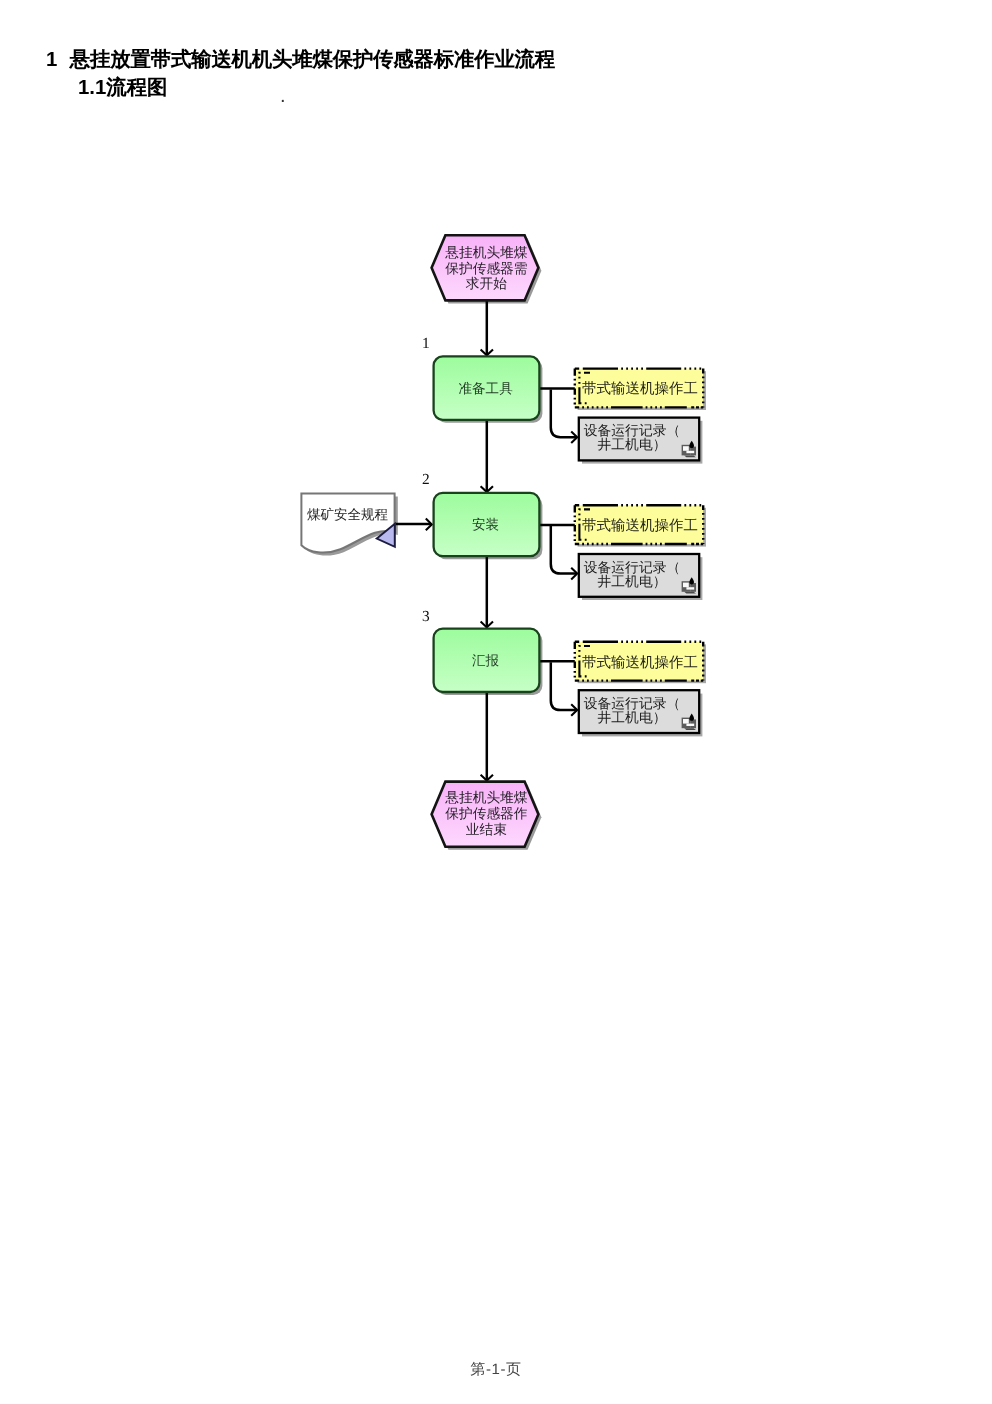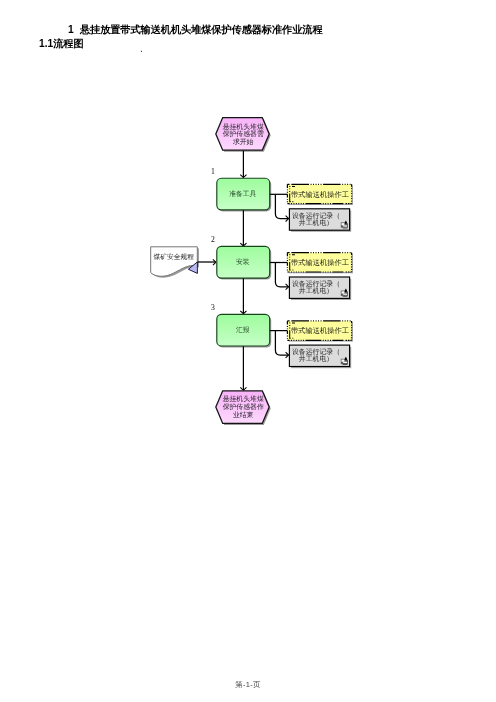--- a/index.html
+++ b/index.html
@@ -1,19 +1,19 @@
 <!DOCTYPE html>
 <html><head>
 <meta charset="utf-8">
 <style>
   html,body{margin:0;padding:0;}
   body{width:496px;height:702px;background:#fff;font-family:"Liberation Sans",sans-serif;overflow:hidden;position:relative;}
   .page{position:absolute;left:0;top:0;width:496px;height:702px;}
   .hdr{position:absolute;color:#000;font-weight:bold;white-space:nowrap;}
-  #t1{left:23px;top:23px;font-size:10.2px;letter-spacing:-0.08px;word-spacing:3.6px;margin-left:45px;}
+  #t1{left:23px;top:23px;font-size:10.2px;letter-spacing:-0.08px;word-spacing:3.6px;}
   #t2{left:39px;top:36.8px;font-size:10.2px;}
   #dot{left:140px;top:43.3px;font-size:10px;font-weight:normal;color:#333;}
   svg.chart{position:absolute;left:0;top:0;width:496px;height:702px;}
   .footer{position:absolute;left:0;top:679.5px;width:496px;text-align:center;font-size:7.5px;color:#444;letter-spacing:.3px;}
   .nt{font-family:"Liberation Serif",serif;}
   text{paint-order:stroke;}
   svg text{-webkit-font-smoothing:antialiased;}
 </style>
 </head>
 <body>

